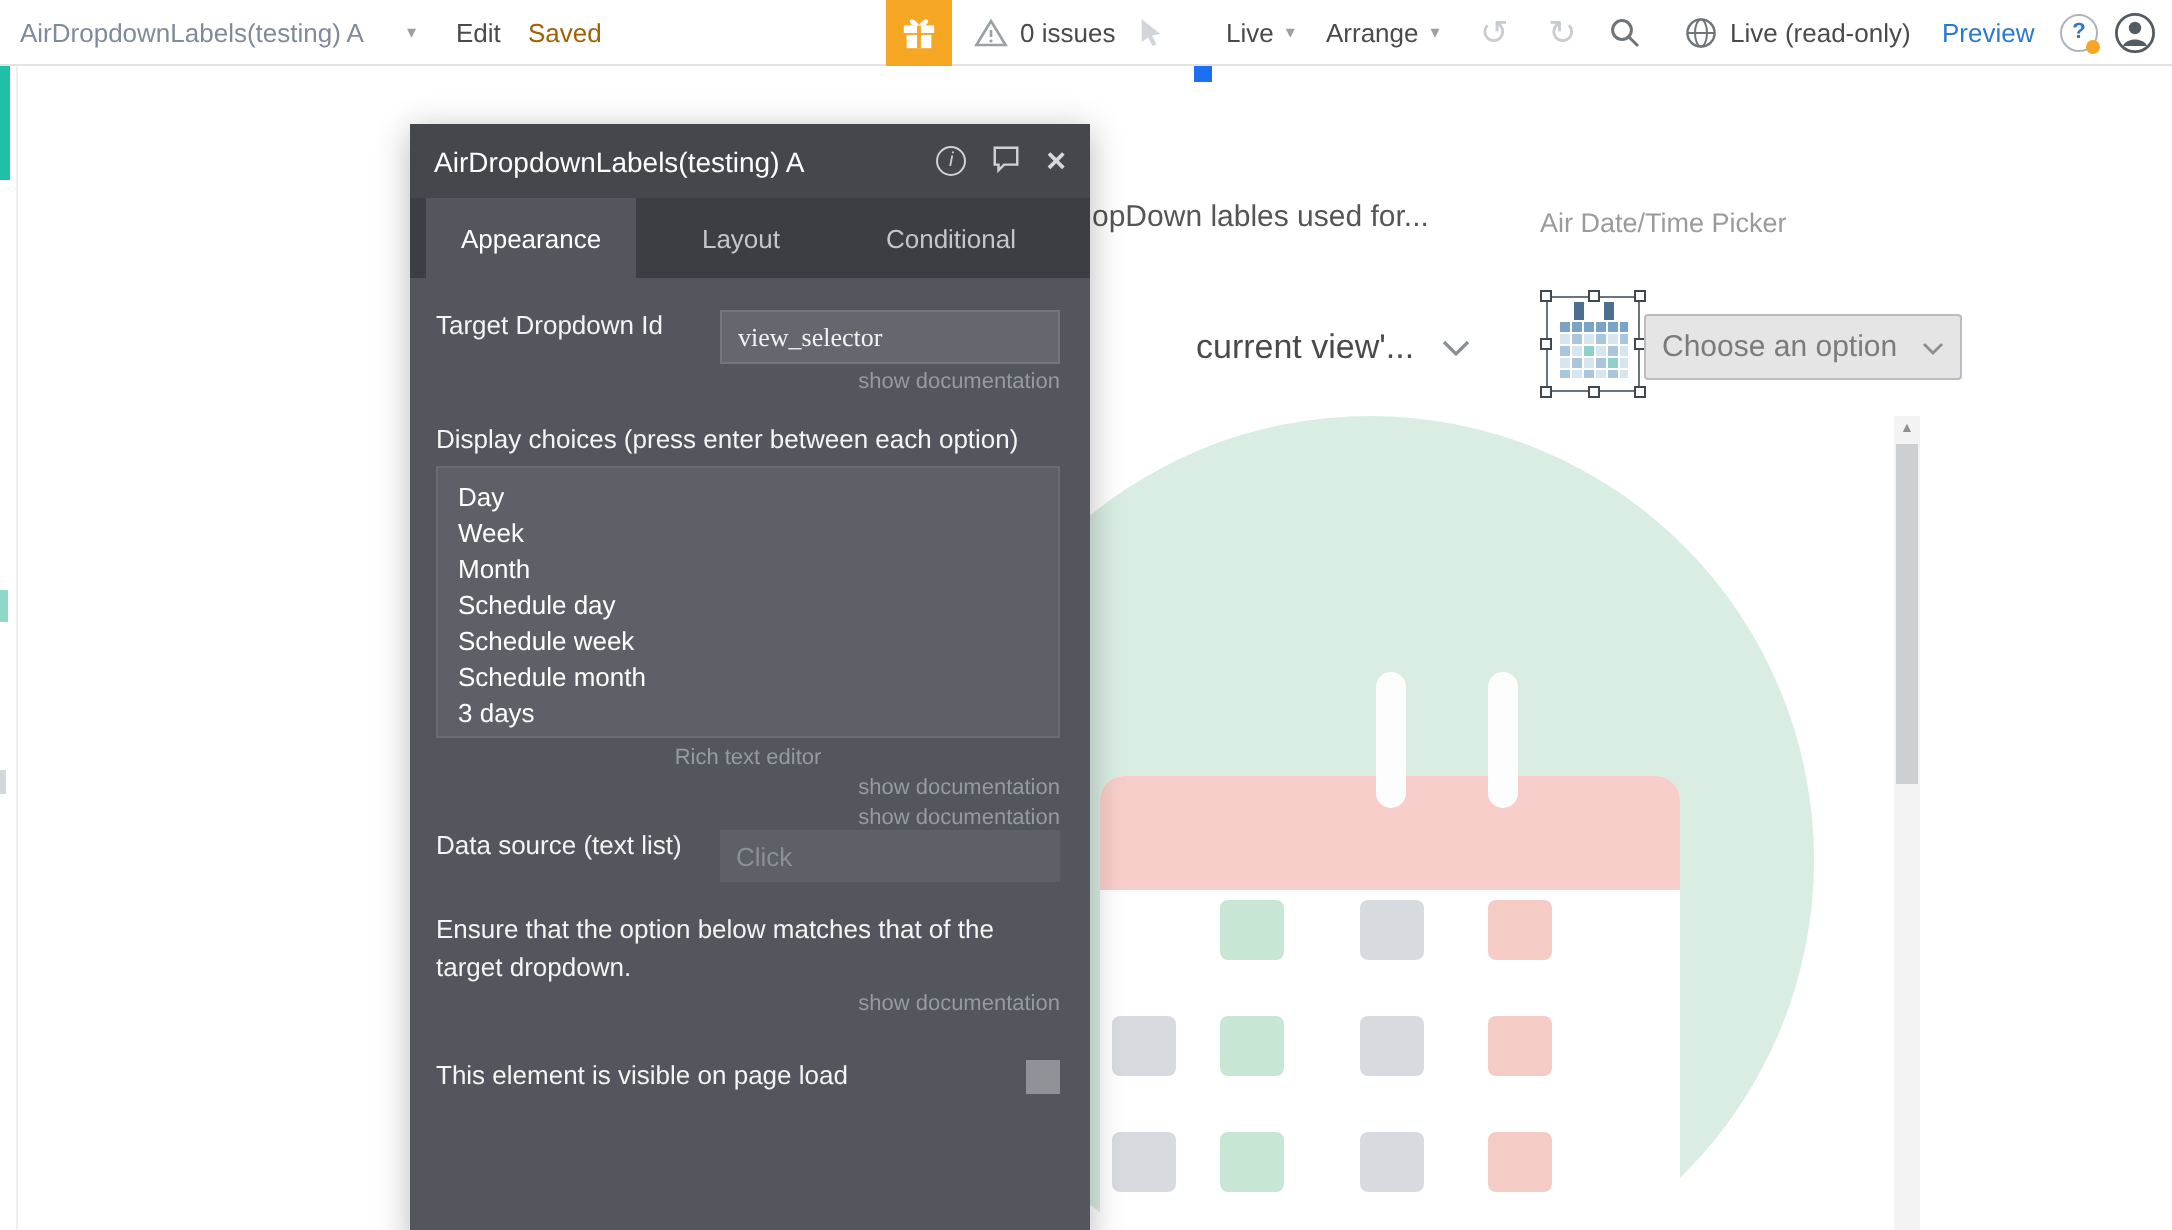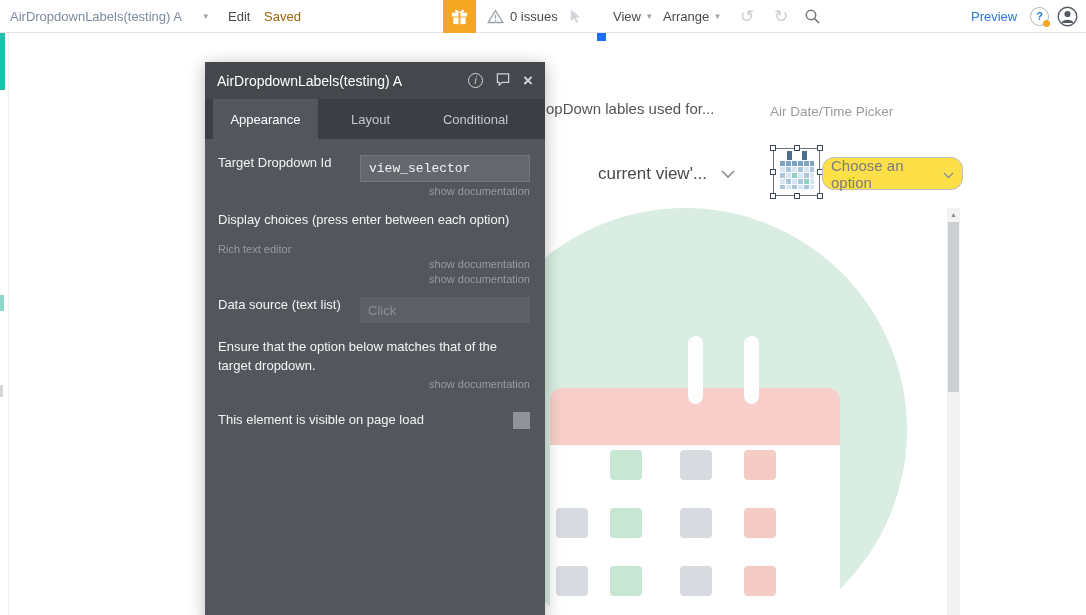--- a/index.html
+++ b/index.html
@@ -24,21 +24,21 @@
   .canvas{position:absolute;left:0;top:33px;right:0;bottom:0;background:#fff;overflow:hidden}
   .abs{position:absolute}
   .page-edge{left:8px;top:0;bottom:0;width:1px;background:#efefef}
   .teal1{left:0;top:0;width:5px;height:57px;background:#1fbfa8}
   .teal2{left:0;top:262px;width:4px;height:16px;background:#8ed8cb}
   .gray3{left:0;top:352px;width:3px;height:12px;background:#d4d7da}
   .bluemark{left:597px;top:-5px;width:9px;height:13px;background:#1d6ff2}
   .partial-heading{left:546px;top:67px;font-size:15px;color:#555}
   .picker-caption{left:770px;top:71px;font-size:13.5px;color:#9b9b9b}
   .view-dd{left:598px;top:131px;font-size:17px;color:#4a4a4a;display:flex;align-items:center;gap:14px}
-  .choose-dd{left:822px;top:124px;width:141px;height:33px;background:#fde047;border:1px solid #b9bdc1;border-radius:12px;display:flex;align-items:center;padding:0 8px;color:#7b7b7b;font-size:15px;justify-content:space-between}
+  .choose-dd{left:822px;top:124px;width:159px;height:33px;background:#e5e5e5;border:1px solid #b9bdc1;border-radius:2px;display:flex;align-items:center;padding:0 8px;color:#7b7b7b;font-size:15px;justify-content:space-between}
   .sel-el{left:773px;top:115px;width:47px;height:48px;border:1px solid #6b7380;display:flex;align-items:center;justify-content:center;background:#fff}
   .handle{position:absolute;width:6px;height:6px;background:#fff;border:1px solid #3a4a5a}
   .h-tl{left:-4px;top:-4px}.h-tm{left:20px;top:-4px}.h-tr{right:-4px;top:-4px}
   .h-ml{left:-4px;top:20px}.h-mr{right:-4px;top:20px}
   .h-bl{left:-4px;bottom:-4px}.h-bm{left:20px;bottom:-4px}.h-br{right:-4px;bottom:-4px}
   .circle{left:463px;top:175px;width:444px;height:444px;border-radius:50%;background:#d9ede2}
   .card{left:550px;top:355px;width:290px;height:262px;background:#fff;border-radius:12px 12px 0 0}
   .card-head{height:57px;background:#f7cec9;border-radius:12px 12px 0 0}
   .ring{top:303px;width:15px;height:68px;border-radius:8px;background:#fdfdfd}
   .sq{width:32px;height:30px;border-radius:4px}
@@ -52,25 +52,25 @@
   .dtitle{height:37px;background:#44474c;display:flex;align-items:center;padding:0 12px;gap:12px}
   .dtitle .ttl{flex:1;font-size:14px;color:#fff;white-space:nowrap;overflow:hidden}
   .info-ic{width:15px;height:15px;border:1px solid #cfd2d6;border-radius:50%;display:flex;align-items:center;justify-content:center;font-size:10px;color:#cfd2d6;font-style:italic}
   .close-ic{color:#d4d7db;font-size:17px;line-height:1;font-weight:bold}
   .tabs{height:40px;background:#3b3e43;display:flex;padding-left:8px}
   .tab{width:105px;display:flex;align-items:center;justify-content:center;color:#c3c6cb;cursor:default}
   .tab.active{background:#53565c;color:#fff}
   .dbody{padding:16px 15px 0 13px}
   .drow{display:flex;justify-content:space-between;align-items:flex-start}
   .dlabel{color:#f4f4f4}
-  .dinput{width:170px;height:27px;background:#64676d;border:1px solid #73767c;color:#f1f1f1;padding:0 8px;font-size:13px;font-family:Liberation Mono, monospace;outline:none}
+  .dinput{width:170px;height:27px;background:#64676d;border:1px solid #73767c;color:#f1f1f1;padding:0 8px;font-size:13px;font-family:Liberation Serif, serif;outline:none}
   .doc{display:block;text-align:right;color:#969aa3;font-size:11px;margin-top:3px;text-decoration:none}
   .sec-label{margin-top:15px}
   .choices{margin-top:6px;height:136px;background:#5d6066;border:1px solid #696c72;padding:6px 10px;line-height:18px;color:#fff;overflow:hidden;cursor:text}
-  .rtlink{display:block;text-align:left;color:#969aa3;font-size:11px;margin-top:16px;text-decoration:none}
+  .rtlink{display:block;text-align:center;color:#969aa3;font-size:11px;margin-top:4px;text-decoration:none}
   .chkrow{margin-top:14px}
   .dcheck{width:17px;height:17px;background:#8f9297;display:flex;align-items:center;justify-content:center;font-size:12px;color:#fff;cursor:pointer}
   .dcheck.checked{background:#45484d}
   .clickfield{width:170px;height:26px;background:#5d6066;color:#8b8f96;display:flex;align-items:center;padding:0 8px;cursor:pointer}
   .note{margin-top:14px;line-height:19px;color:#f4f4f4}
   .partialrow{margin-top:22px}
 </style>
 </head>
 <body>
 
@@ -109,40 +109,50 @@
       <span>0 issues</span>
     </div>
     <div class="titem" style="left:568px">
       <span class="icon16">
         <svg width="15" height="16" viewBox="0 0 16 16">
             <path d="M3 1 L13 9 L8.5 9.8 L11 14.5 L8.8 15.5 L6.4 10.8 L3 13.5 Z" fill="#d2d5da"></path>
           </svg>
       </span>
     </div>
     <div class="titem" style="left:613px">
-      <span>View</span>
+      <span>Live</span>
       <span class="chev">▾</span>
     </div>
     <div class="titem" style="left:663px">
       <span>Arrange</span>
       <span class="chev">▾</span>
     </div>
     <div class="titem undoredo" style="left:740px">
       <span>↺</span>
     </div>
     <div class="titem undoredo" style="left:774px">
       <span>↻</span>
     </div>
     <div class="titem" style="left:804px">
       <span class="icon16">
         <svg width="17" height="17" viewBox="0 0 17 17">
             <circle cx="7" cy="7" r="4.7" fill="none" stroke="#6f7479" stroke-width="1.5"></circle>
             <line x1="10.6" y1="10.6" x2="15" y2="15" stroke="#6f7479" stroke-width="1.5"></line>
           </svg>
       </span>
+    </div>
+    <div class="titem" style="left:842px">
+      <span class="icon16">
+        <svg width="17" height="17" viewBox="0 0 17 17">
+            <circle cx="8.5" cy="8.5" r="6.8" fill="none" stroke="#6f7479" stroke-width="1.2"></circle>
+            <ellipse cx="8.5" cy="8.5" rx="3" ry="6.8" fill="none" stroke="#6f7479" stroke-width="1"></ellipse>
+            <line x1="1.7" y1="8.5" x2="15.3" y2="8.5" stroke="#6f7479" stroke-width="1"></line>
+          </svg>
+      </span>
+      <span>Live (read-only)</span>
     </div>
     <div class="titem preview" style="left:971px">
       <span>Preview</span>
     </div>
     <div class="titem" style="left:1030px">
       <span class="helpwrap">
         <span>?</span>
         <span class="helpdot"></span>
       </span>
     </div>
@@ -277,26 +287,35 @@
     </div>
 
     <div class="dbody">
       <div class="drow">
         <span class="dlabel">Target Dropdown Id</span>
         <input class="dinput" value="view_selector" style="">
       </div>
       <a class="doc" href="#">show documentation</a>
 
       <div class="sec-label dlabel">Display choices (press enter between each option)</div>
+      <div class="choices">
+          <div>Day</div>
+          <div>Week</div>
+          <div>Month</div>
+          <div>Schedule day</div>
+          <div>Schedule week</div>
+          <div>Schedule month</div>
+          <div>3 days</div>
+        </div>
       <a class="rtlink" href="#">Rich text editor</a>
       <a class="doc" href="#">show documentation</a>
 
       <a class="doc" href="#">show documentation</a>
 
-      <div class="drow" style="margin-top:12px">
+      <div class="drow" style="">
         <span class="dlabel">Data source (text list)</span>
         <span class="clickfield">Click</span>
       </div>
 
       <p class="note">Ensure that the option below matches that of the target dropdown.</p>
 
       <a class="doc" href="#">show documentation</a>
 
       <div class="drow partialrow">
         <span class="dlabel">This element is visible on page load</span>

